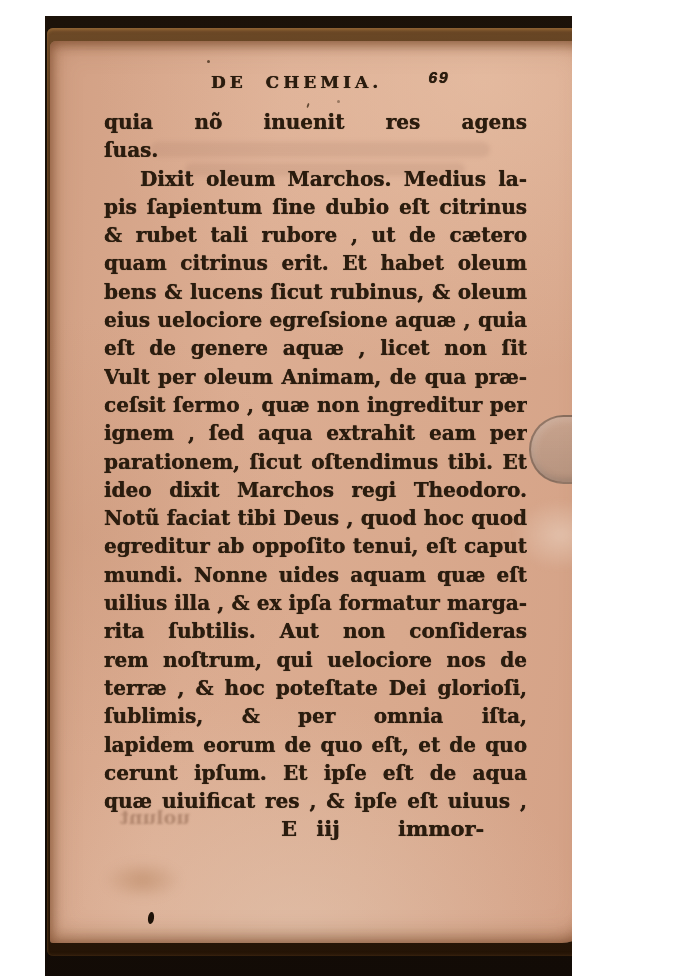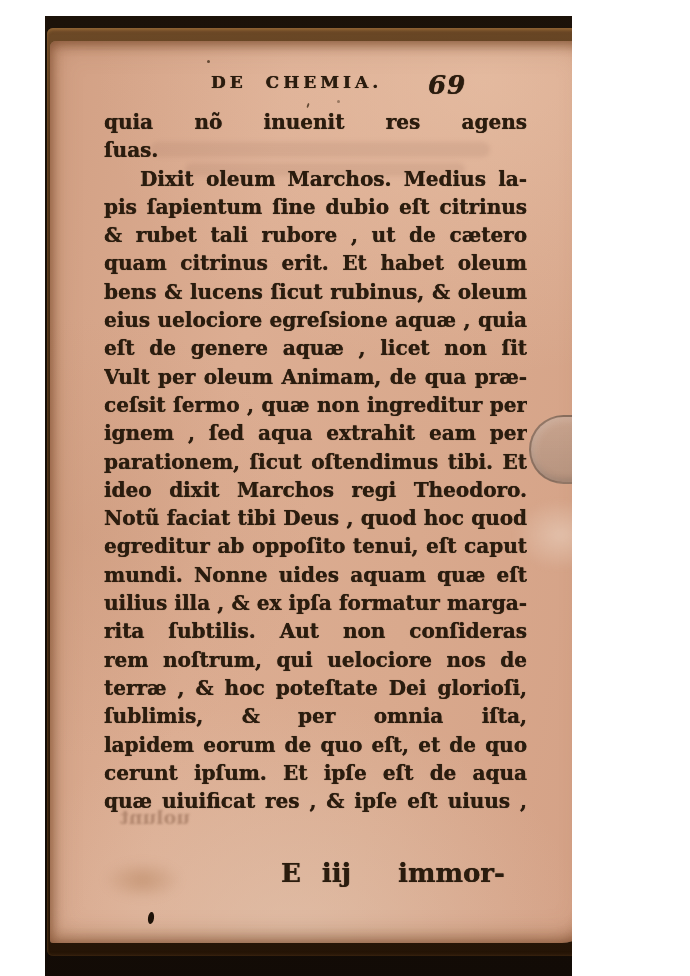--- a/index.html
+++ b/index.html
@@ -48,30 +48,30 @@
     color: #2a1c0e; font-weight: bold;
     text-shadow: 0 0 0.7px rgba(42,28,14,0.85), 0.3px 0.3px 0 rgba(42,28,14,0.4);
   }
   .header-row { position: relative; height: 30px; }
   .running-title {
     position: absolute; left: 116px; top: 2px;
     font-size: 17px; letter-spacing: 4px; word-spacing: 9px;
   }
   .page-number {
     position: absolute; left: 333px; top: 0;
-    font-size: 26px; font-style: italic; letter-spacing: 1px;
+    font-size: 16px; font-style: italic; letter-spacing: 1px; font-family: Liberation Mono, monospace;
   }
   .body-block { margin-top: 8px; font-size: 20px; margin-left: 9px; }
   .line {
     height: 28.3px; line-height: 28.3px; overflow: hidden;
     text-align: justify; text-align-last: justify;
   }
   .line.short { text-align-last: left; }
   .line.indent { padding-left: 36px; }
-  .signature-row { position: relative; height: 28px; font-size: 26px; line-height: 28px; margin-top: 44px; }
+  .signature-row { position: relative; height: 28px; font-size: 21px; line-height: 28px; }
   .signature-mark { position: absolute; left: 186px; word-spacing: 12px; }
   .catchword { position: absolute; left: 303px; }
 
   
   .smudge { position: absolute; background: rgba(158,115,92,0.16); filter: blur(2px); border-radius: 8px; }
   .smudge-1 { left: 105px; top: 126px; width: 340px; height: 15px; }
   .smudge-2 { left: 140px; top: 147px; width: 280px; height: 13px; }
   .show-through {
     position: absolute; left: 25px; top: 790px; width: 120px;
     transform: scaleX(-1);

